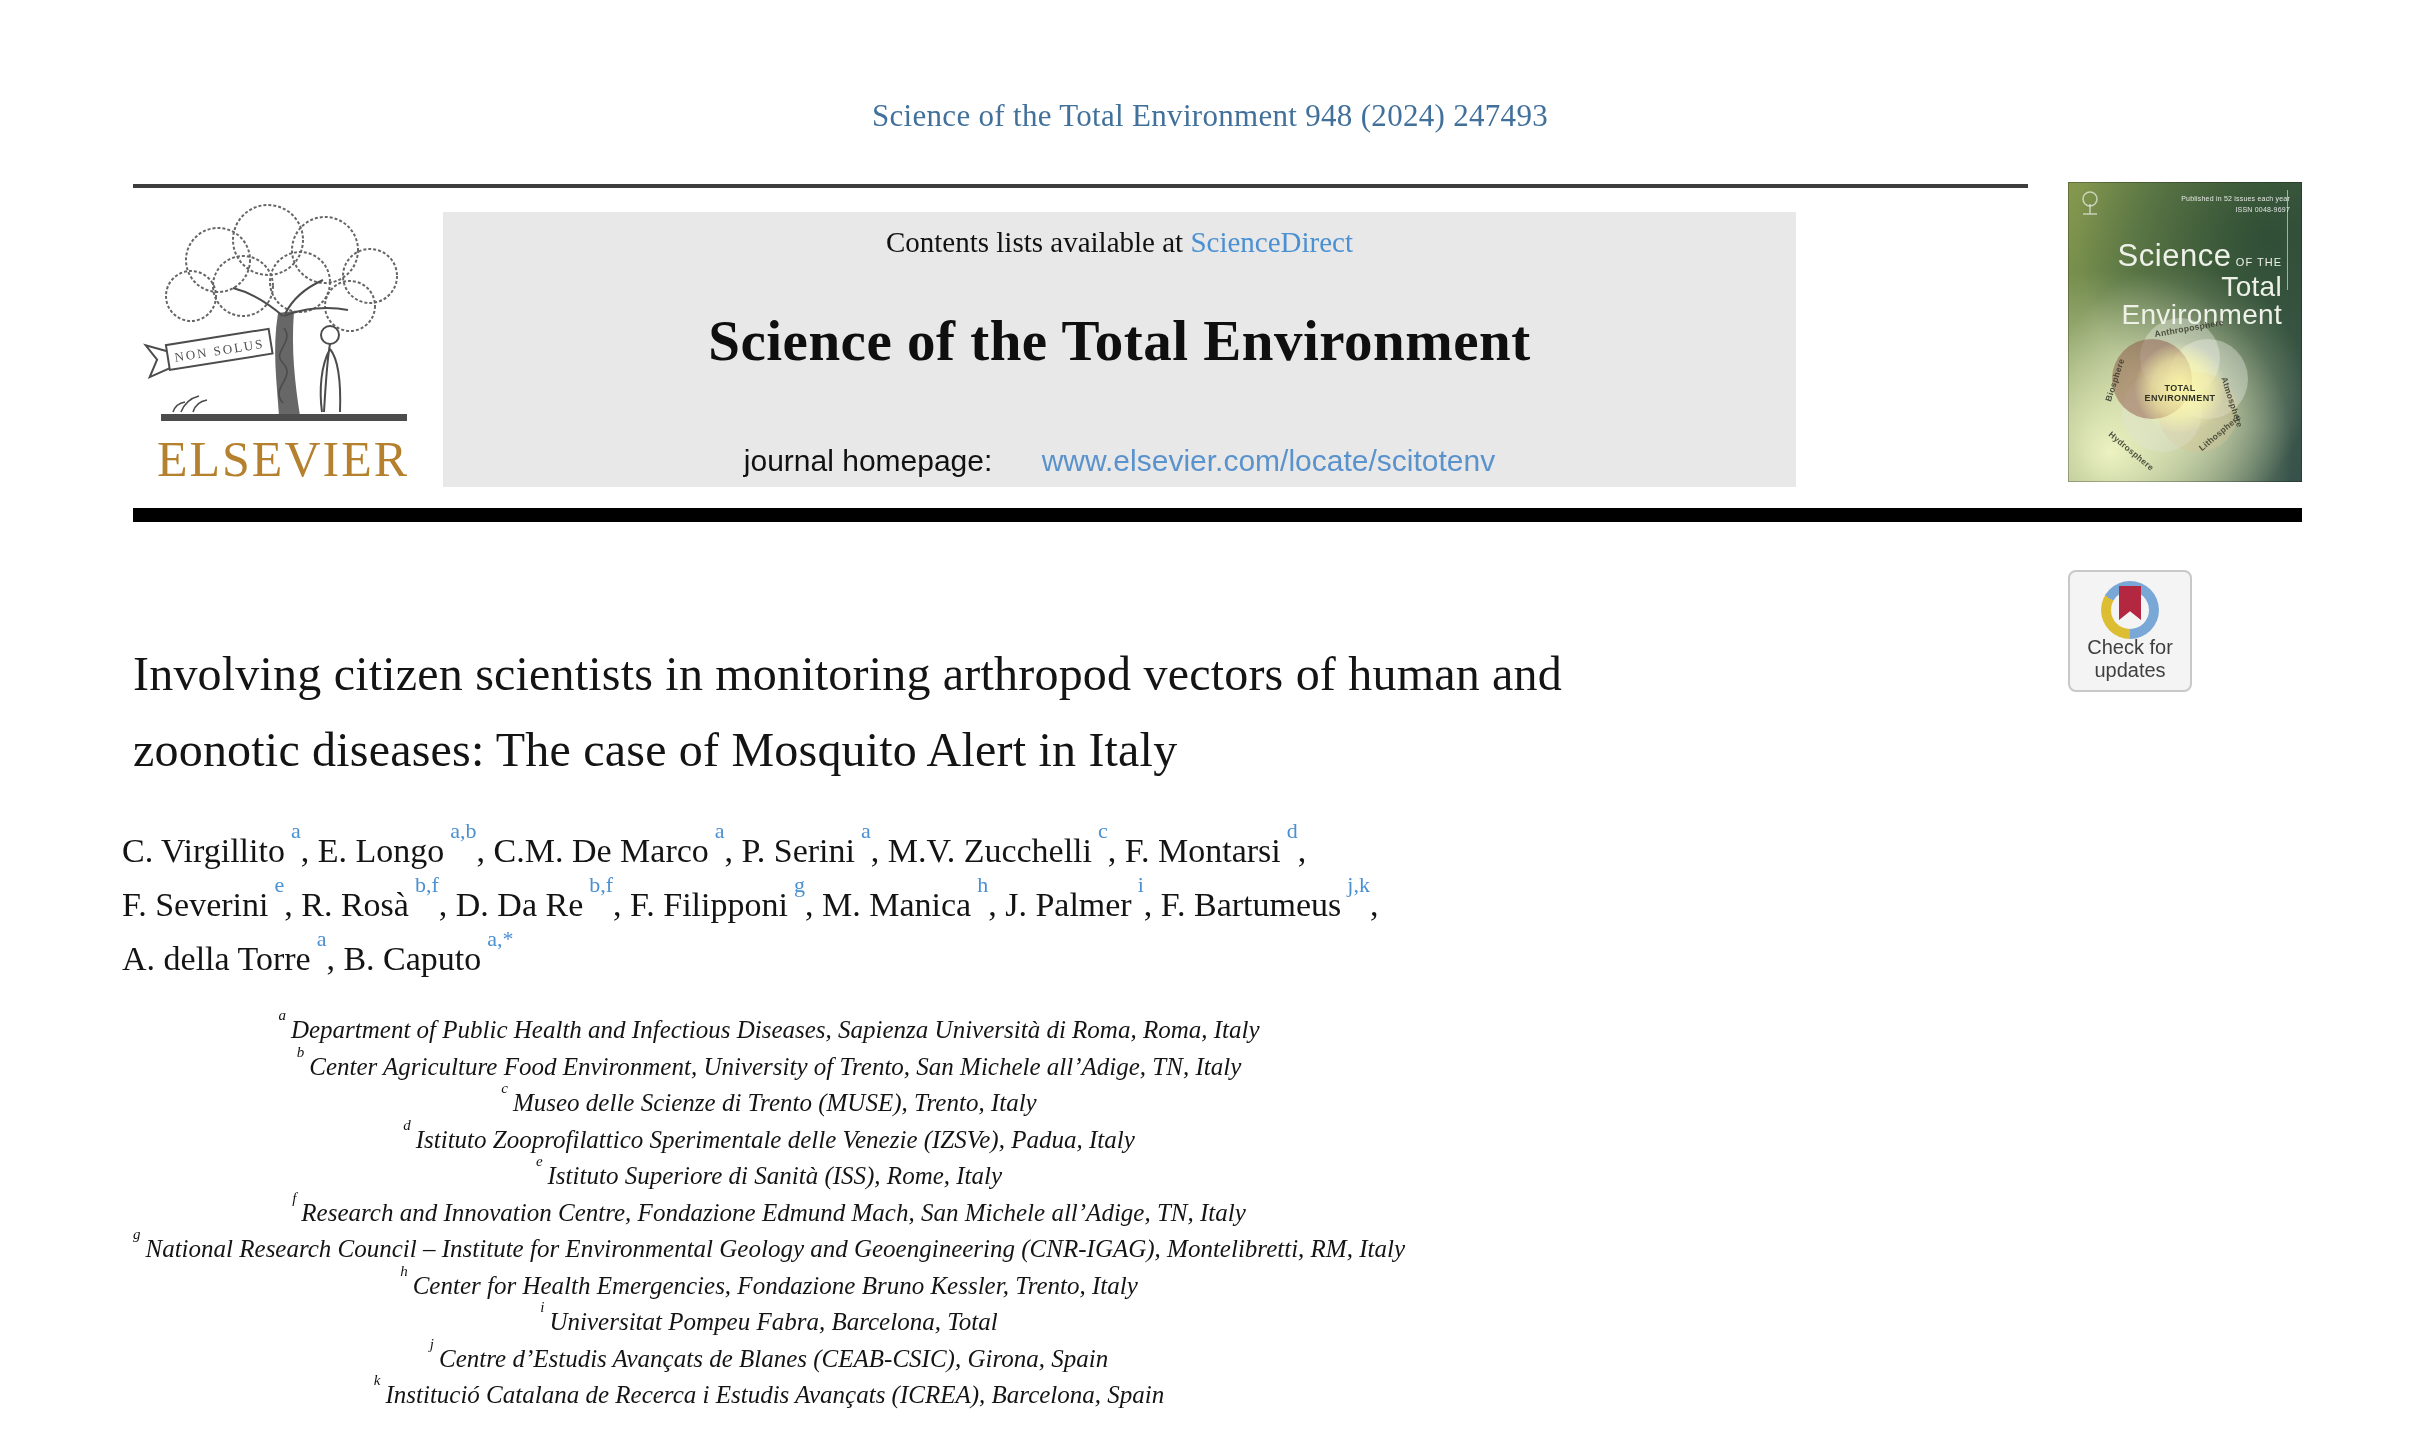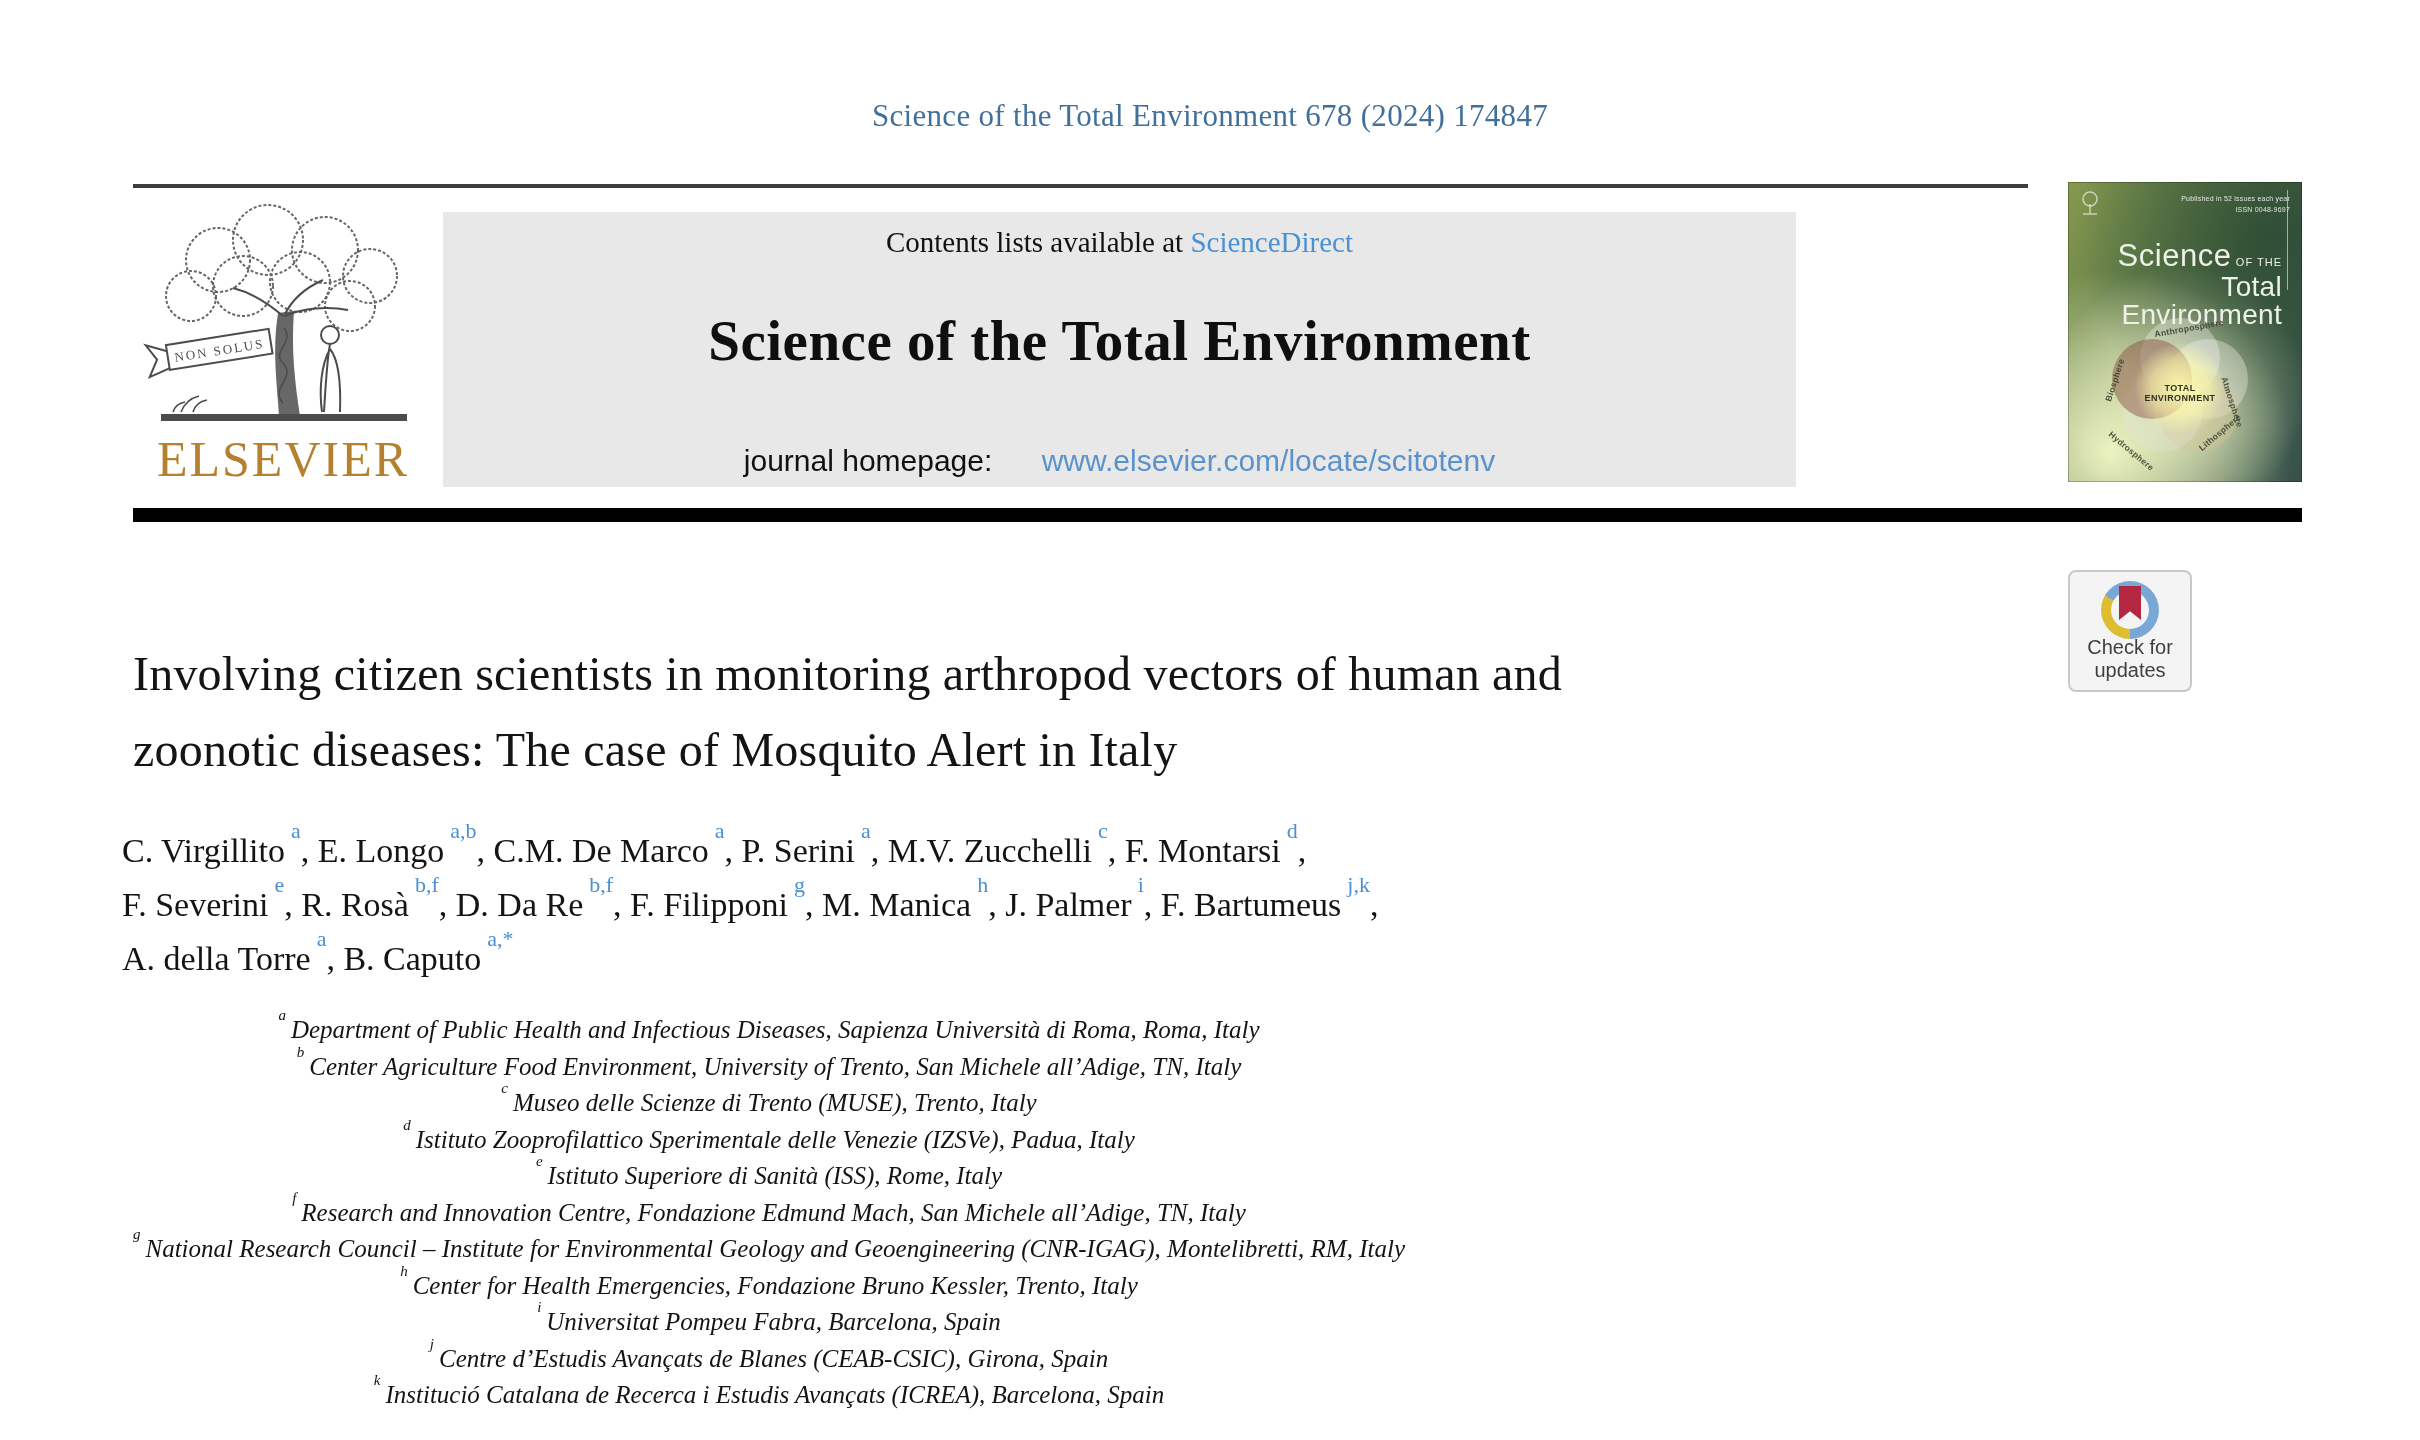--- a/index.html
+++ b/index.html
@@ -117,21 +117,21 @@
 
   
   .affiliations { position:absolute; left:133px; top:1012px; font-size:25px; font-style:italic; line-height:36.5px; color:#141414;text-align:center; }
   .af-sup { font-size:15px; position:relative; top:-0.55em; margin-right:5px; line-height:0; }
 </style>
 </head>
 <body>
 
 <div class="page">
 
-  <div class="citation">Science of the Total Environment 678 (2024) 174847</div>
+  <div class="citation">Science of the Total Environment 948 (2024) 247493</div>
 
   <div class="top-rule"></div>
 
   <div class="elsevier">
     <svg class="tree" width="300" height="240" viewBox="0 0 300 240">
       <g stroke="#4c4c4c" fill="none" stroke-width="2" stroke-dasharray="3 2" opacity="0.85">
         <circle cx="85" cy="62" r="32"></circle>
         <circle cx="135" cy="42" r="35"></circle>
         <circle cx="192" cy="52" r="33"></circle>
         <circle cx="237" cy="78" r="27"></circle>
@@ -226,18 +226,18 @@
 
   <div class="affiliations" id="affiliations">
       <div class="aff-line"><sup class="af-sup">a</sup><span>Department of Public Health and Infectious Diseases, Sapienza Università di Roma, Roma, Italy</span></div>
       <div class="aff-line"><sup class="af-sup">b</sup><span>Center Agriculture Food Environment, University of Trento, San Michele all’Adige, TN, Italy</span></div>
       <div class="aff-line"><sup class="af-sup">c</sup><span>Museo delle Scienze di Trento (MUSE), Trento, Italy</span></div>
       <div class="aff-line"><sup class="af-sup">d</sup><span>Istituto Zooprofilattico Sperimentale delle Venezie (IZSVe), Padua, Italy</span></div>
       <div class="aff-line"><sup class="af-sup">e</sup><span>Istituto Superiore di Sanità (ISS), Rome, Italy</span></div>
       <div class="aff-line"><sup class="af-sup">f</sup><span>Research and Innovation Centre, Fondazione Edmund Mach, San Michele all’Adige, TN, Italy</span></div>
       <div class="aff-line"><sup class="af-sup">g</sup><span>National Research Council – Institute for Environmental Geology and Geoengineering (CNR-IGAG), Montelibretti, RM, Italy</span></div>
       <div class="aff-line"><sup class="af-sup">h</sup><span>Center for Health Emergencies, Fondazione Bruno Kessler, Trento, Italy</span></div>
-      <div class="aff-line"><sup class="af-sup">i</sup><span>Universitat Pompeu Fabra, Barcelona, Spain</span></div>
+      <div class="aff-line"><sup class="af-sup">i</sup><span>Universitat Pompeu Fabra, Barcelona, Total</span></div>
       <div class="aff-line"><sup class="af-sup">j</sup><span>Centre d’Estudis Avançats de Blanes (CEAB-CSIC), Girona, Spain</span></div>
       <div class="aff-line"><sup class="af-sup">k</sup><span>Institució Catalana de Recerca i Estudis Avançats (ICREA), Barcelona, Spain</span></div>
     </div>
 
 </div>
 
 </body></html>

